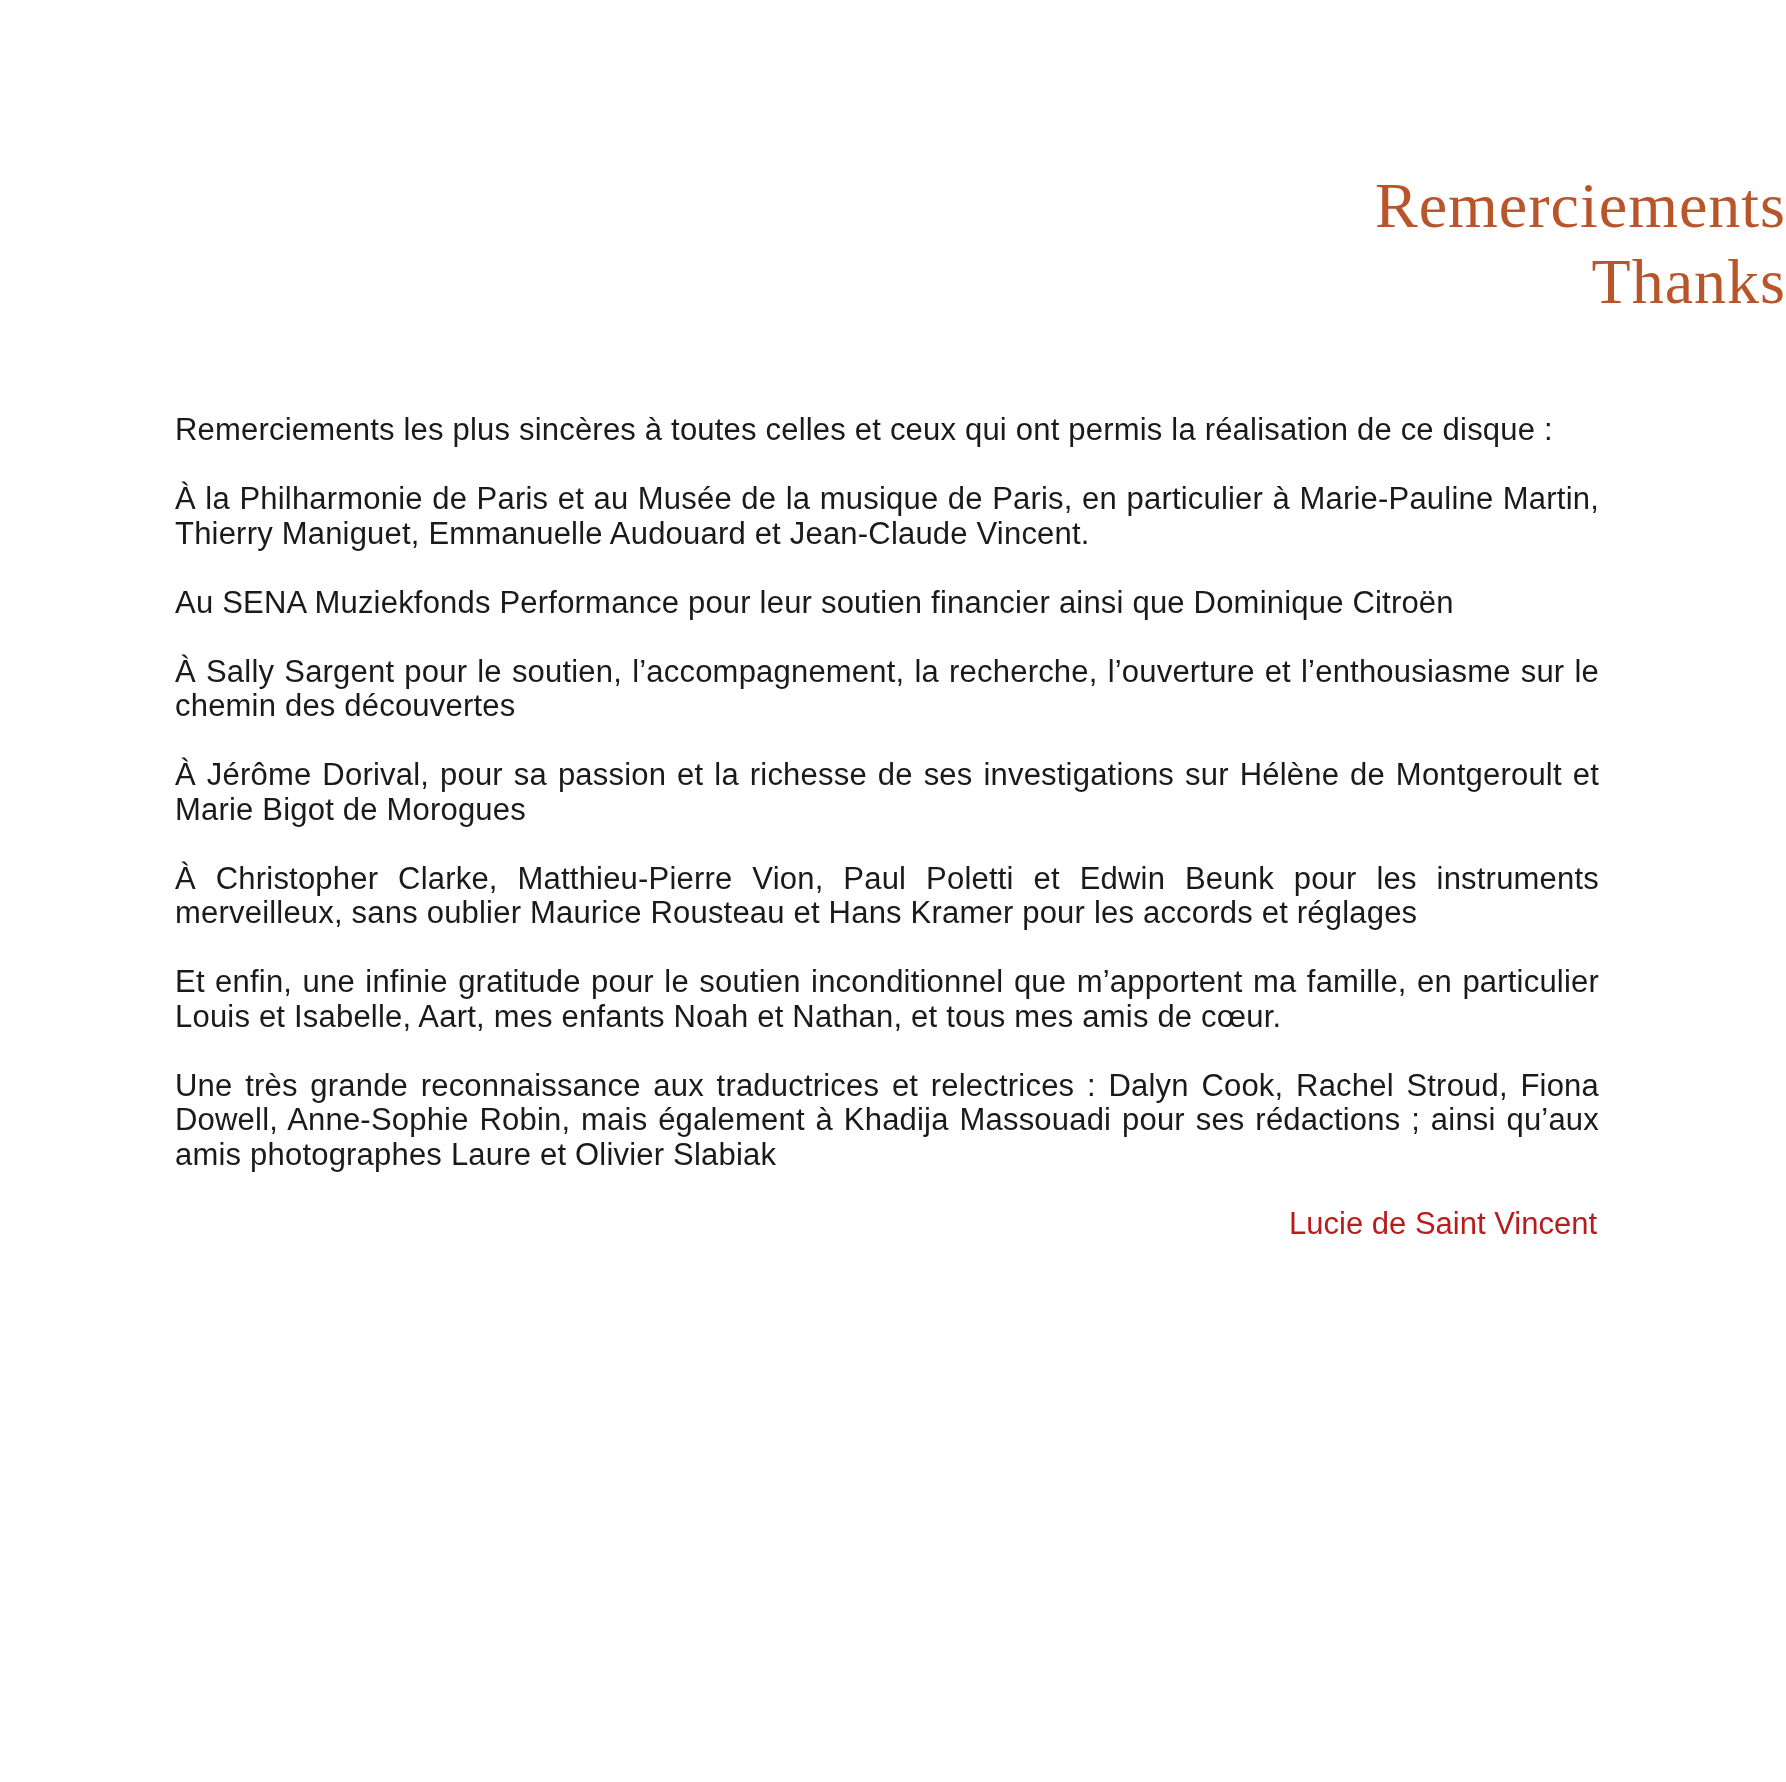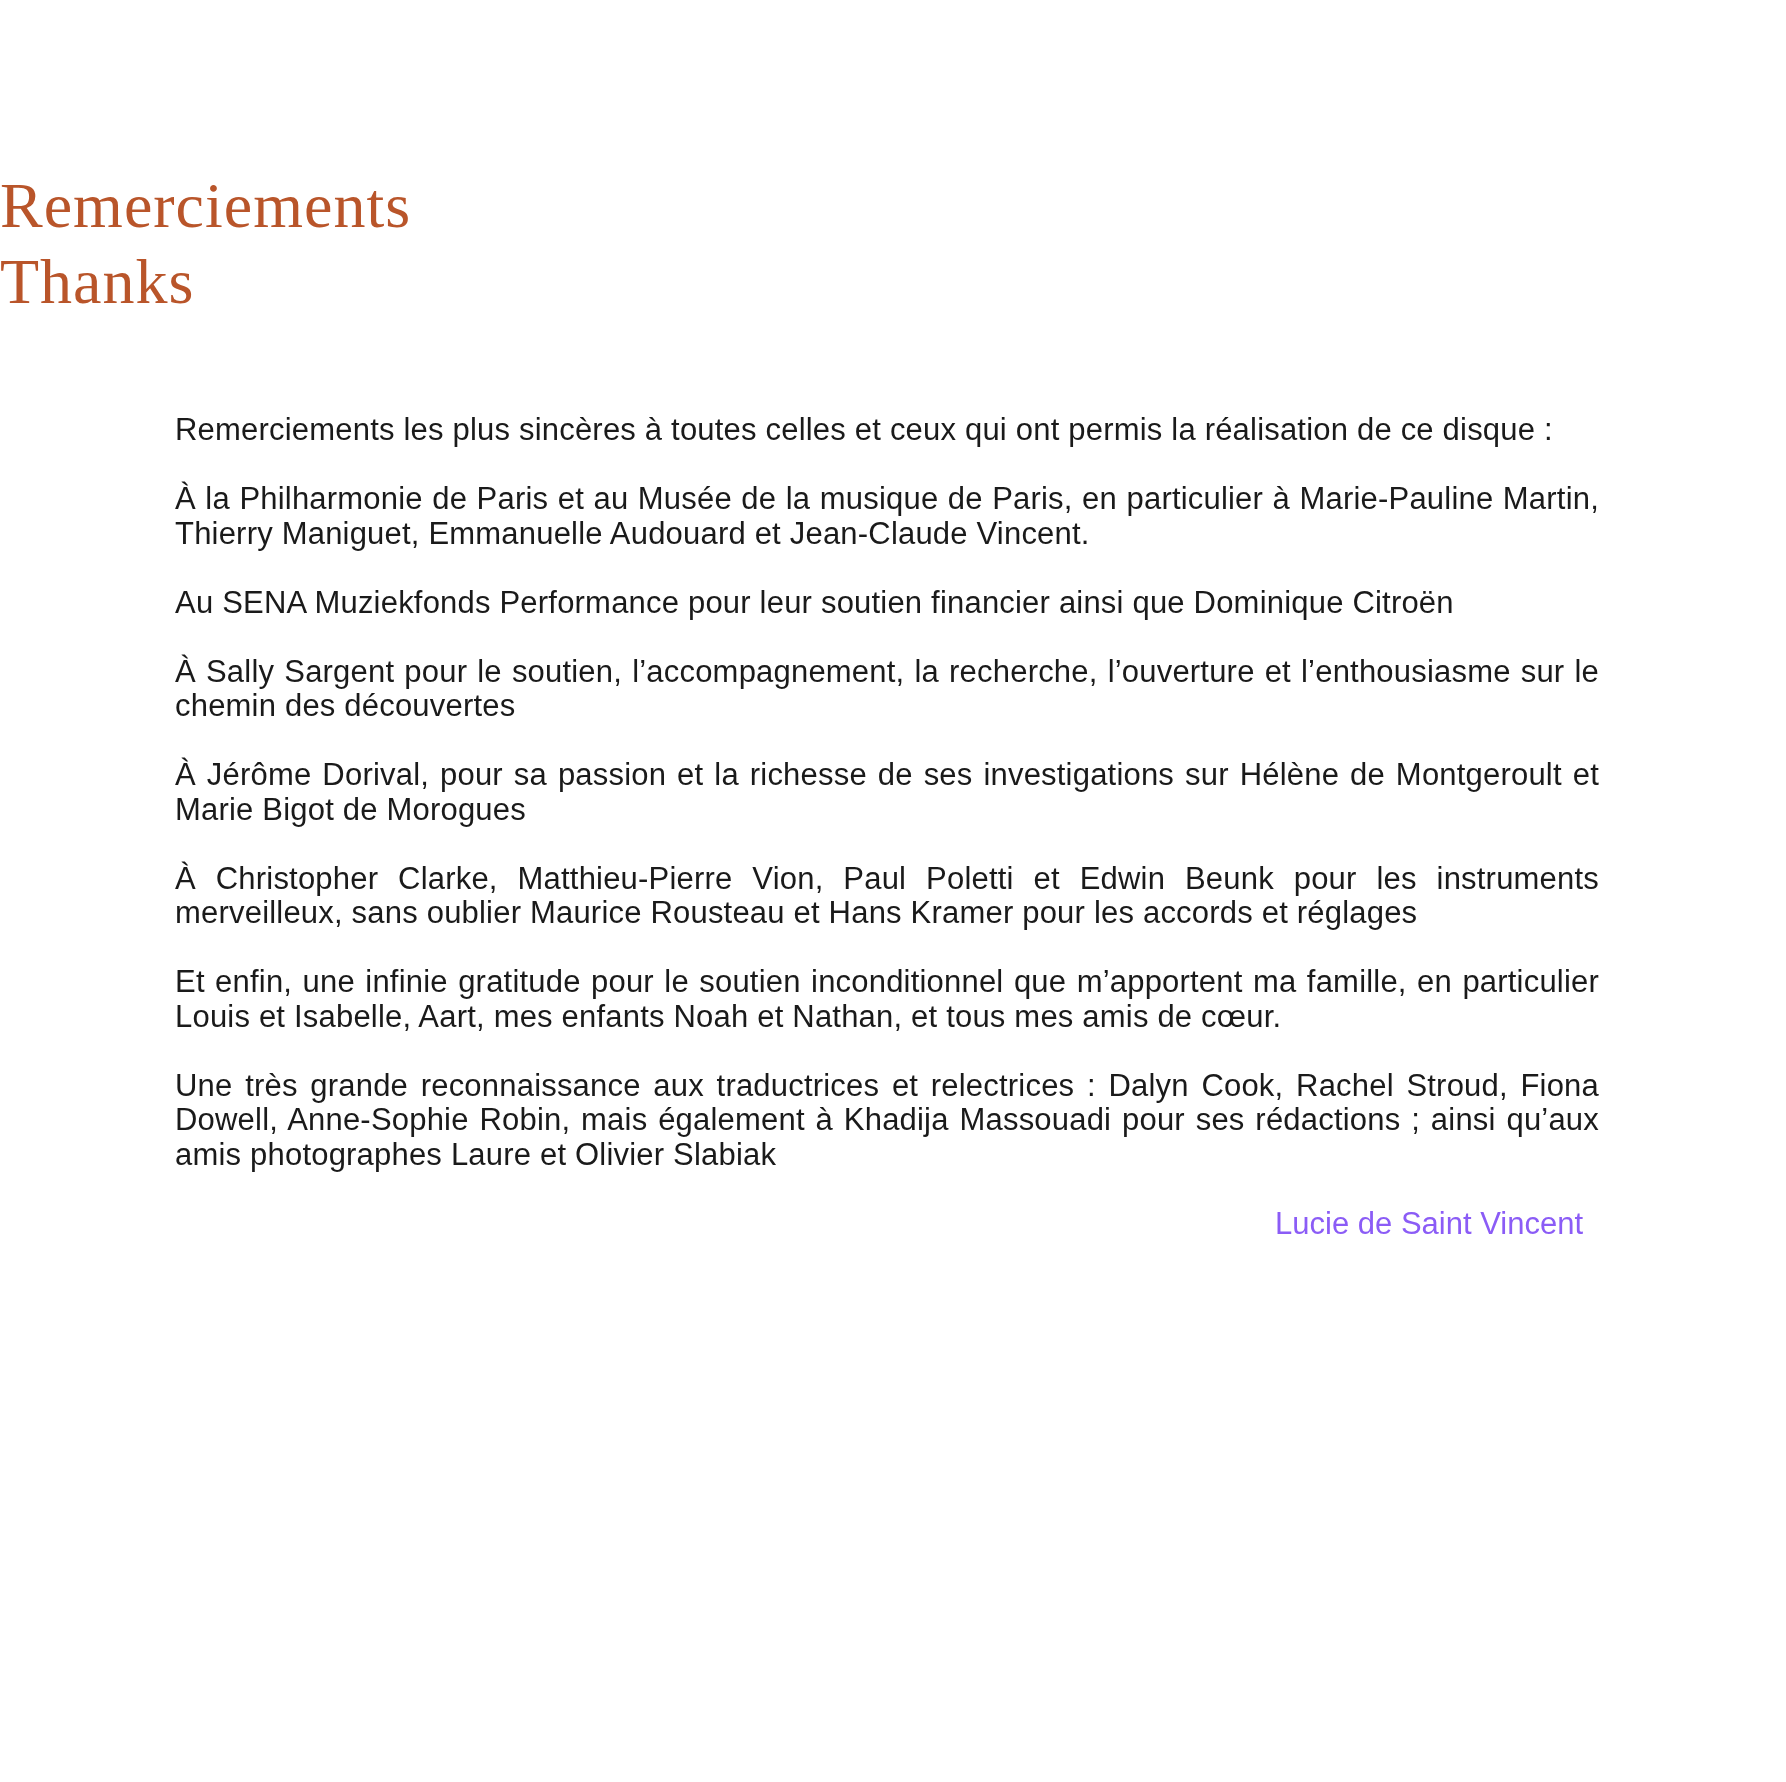--- a/index.html
+++ b/index.html
@@ -18,21 +18,21 @@
       left: 0; top: 0;
       width: 1786px;
       height: 1782px;
       background: #ffffff;
     }
     .title-block {
       position: absolute;
       top: 168px;
       left: 0;
       width: 1786px;
-      text-align: left;
+      text-align: right;
       color: #b9552a;
       font-family: "DejaVu Serif", "Liberation Serif", serif;
     }
     .title-line {
       display: block;
       font-family: "Liberation Serif", "DejaVu Serif", serif;
       font-size: 64px;
       line-height: 76px;
       letter-spacing: 1px;
     }
@@ -46,26 +46,26 @@
       font-size: 31px;
       line-height: 34.5px;
     }
     .para {
       margin: 0 0 34.5px 0;
       text-align: justify;
       text-align-last: left;
       letter-spacing: 0.2px;
     }
     .signature {
-      margin: 16px;
+      margin: 2px;
       text-align: right;
       font-family: "Liberation Sans", "DejaVu Sans", sans-serif;
       font-size: 31px;
       font-weight: 500;
-      color: #8b5cf6;
+      color: #b91c1c;
     }
   </style>
 </head>
 <body>
 
 <div class="page">
   <div class="title-block">
     <span class="title-line">Remerciements</span>
     <span class="title-line">Thanks</span>
   </div>

